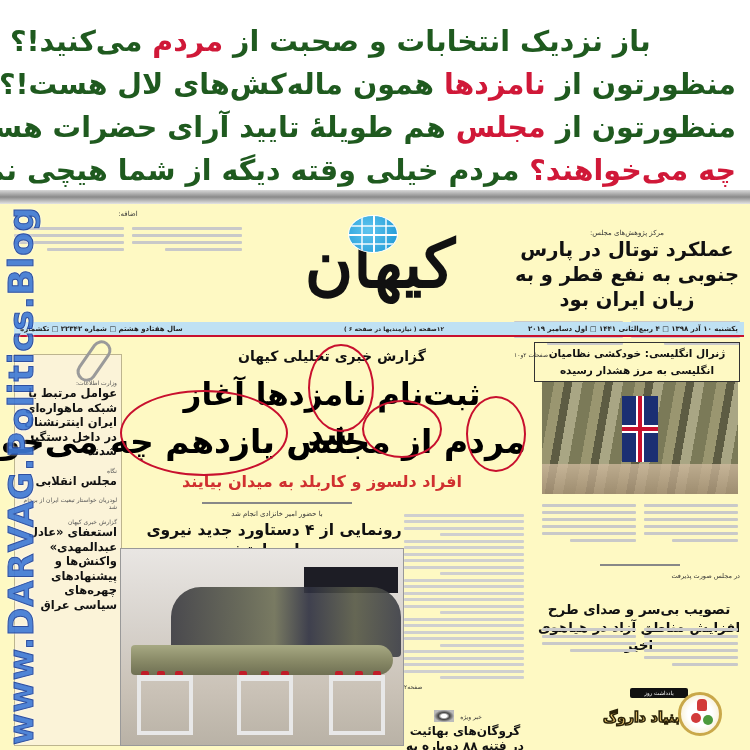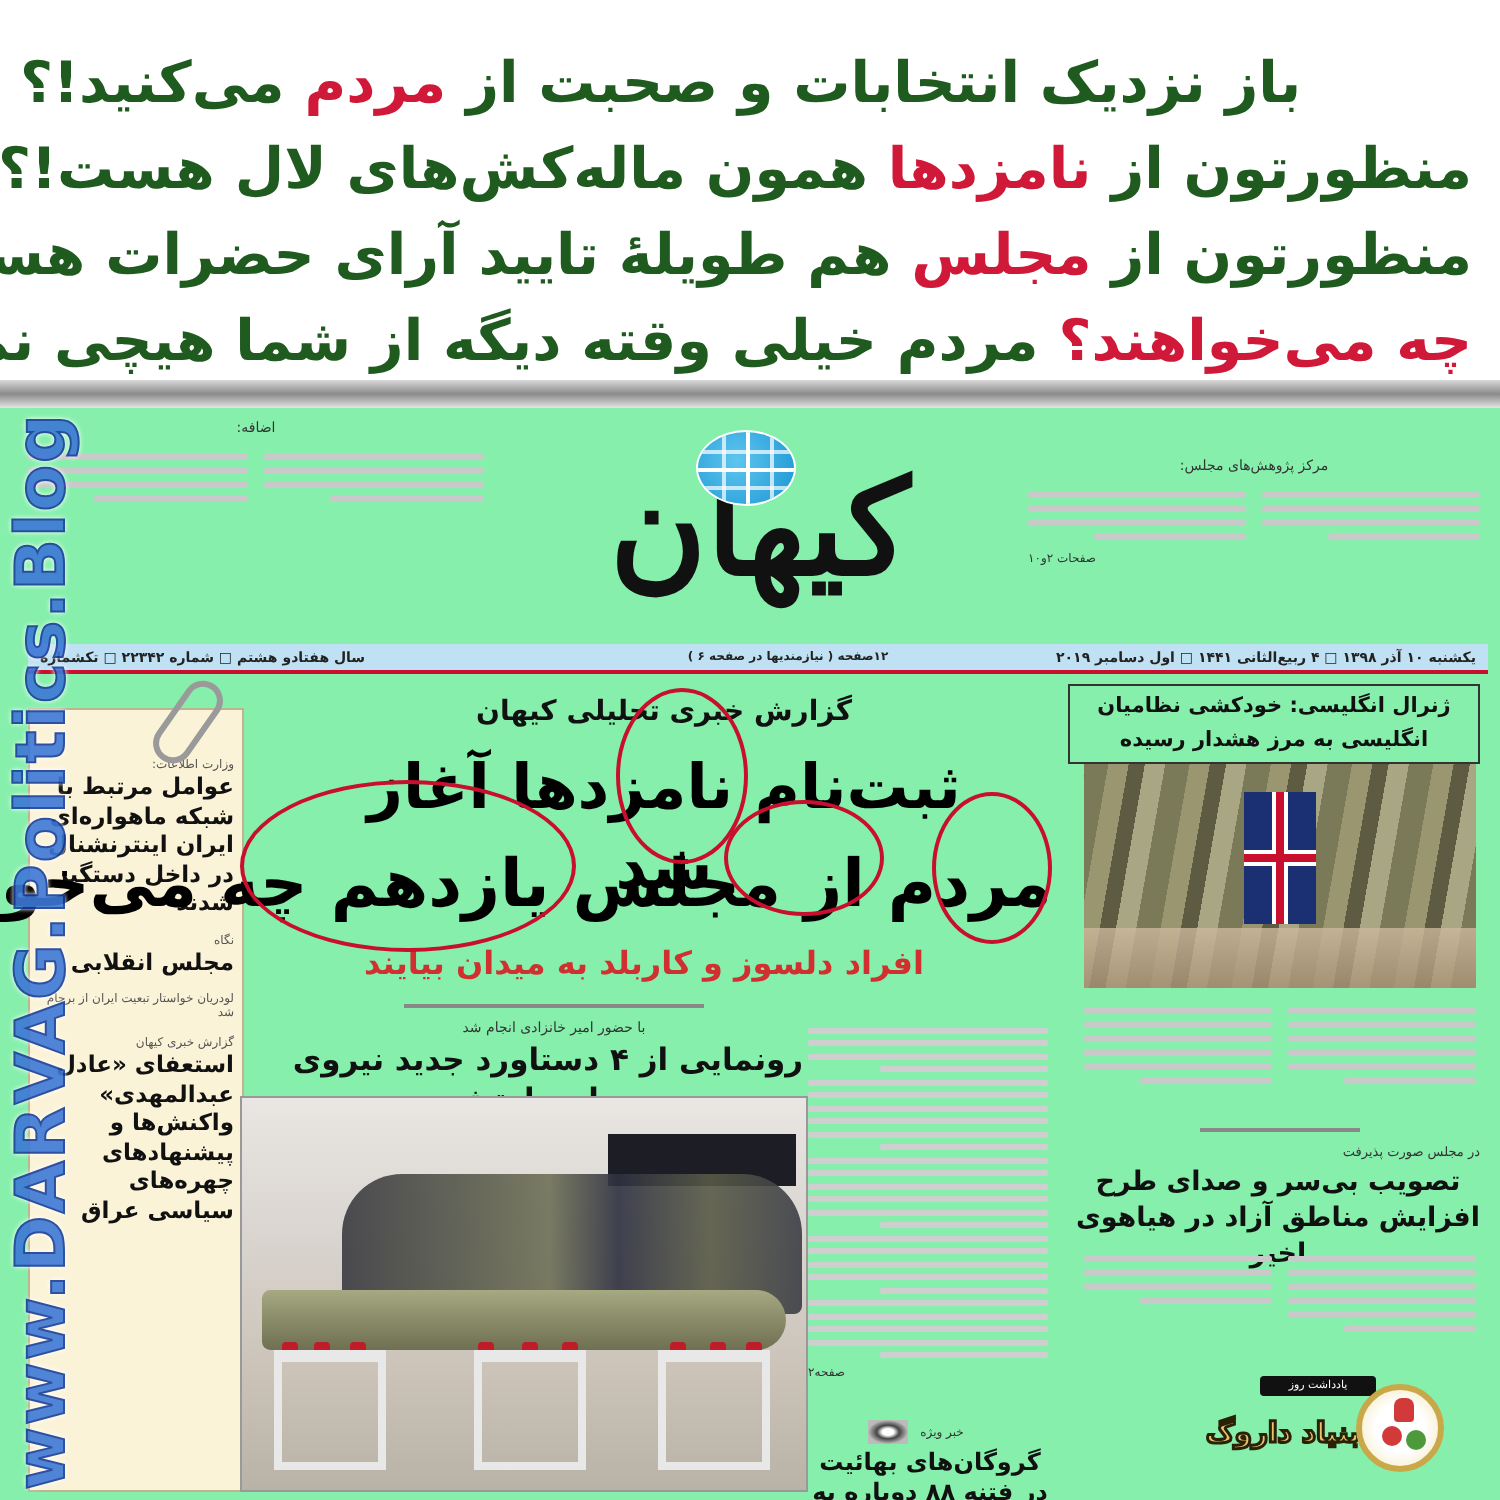--- a/index.html
+++ b/index.html
@@ -6,21 +6,21 @@
   html, body { width: 750px; height: 750px; overflow: hidden; background: #fff; }
   body { position: relative; font-family: "DejaVu Sans", sans-serif; direction: rtl; }
 
   
   .caption { position: absolute; left: 0; top: 0; width: 750px; height: 192px; background: #fff; padding: 20px 14px 0 10px; }
   .caption .line { font-family: "DejaVu Sans", sans-serif; font-weight: bold; font-size: 28.5px; line-height: 43px; color: #1f5a1f; white-space: nowrap; text-align: left; letter-spacing: -0.3px; }
   .caption .hl { color: #d01838; }
   .divider-shadow { position: absolute; left: 0; top: 190px; width: 750px; height: 14px; background: linear-gradient(#d8d8d8, #8a8a8a 50%, #e4e4e4); }
 
   
-  .paper { position: absolute; left: 0; top: 204px; width: 750px; height: 546px; background: #86efac; overflow: hidden; }
+  .paper { position: absolute; left: 0; top: 204px; width: 750px; height: 546px; background: #fef9c3; overflow: hidden; }
 
   .mast-left { position: absolute; left: 14px; top: 6px; width: 228px; text-align: center; }
   .mast-right { position: absolute; left: 514px; top: 6px; width: 226px; text-align: center; margin-top: 19px; }
   .kicker { font-size: 7px; color: #333; }
   .mast-head { font-weight: bold; font-size: 16.5px; line-height: 20px; color: #111; letter-spacing: -0.3px; }
   .mast-head.big { font-size: 19.5px; line-height: 25px; }
   .tiny-cols { display: flex; gap: 8px; margin-top: 5px; }
   .tiny-cols .tc { flex: 1; }
   .tline { height: 3px; background: #c9c9c9; margin: 4px 0; border-radius: 1px; }
   .tline.s { width: 70%; }
@@ -81,21 +81,21 @@
   .flag .w1, .flag .w2 { position: absolute; background: #fff; }
   .flag .w1 { left: 14px; top: 0; width: 8px; height: 100%; }
   .flag .w2 { left: 0; top: 29px; width: 100%; height: 8px; }
   .flag .r1, .flag .r2 { position: absolute; background: #c8102e; }
   .flag .r1 { left: 16px; top: 0; width: 4px; height: 100%; }
   .flag .r2 { left: 0; top: 31px; width: 100%; height: 4px; }
   .brit-cols { position: absolute; left: 12px; top: 162px; width: 196px; display: flex; gap: 8px; }
   .brit-cols .tc { flex: 1; }
   .rcol .rule { position: absolute; left: 70px; top: 226px; width: 80px; height: 2px; background: #888; }
   .free-kicker { position: absolute; left: 10px; top: 234px; width: 200px; text-align: right; font-size: 6.5px; color: #333; }
-  .free-head { position: absolute; left: 4px; top: 244px; width: 210px; text-align: center; font-weight: bold; font-size: 13.5px; line-height: 18px; color: #111; letter-spacing: -0.4px; }
+  .free-head { position: absolute; left: 4px; top: 262px; width: 210px; text-align: center; font-weight: bold; font-size: 13.5px; line-height: 18px; color: #111; letter-spacing: -0.4px; }
   .free-cols { position: absolute; left: 12px; top: 286px; width: 196px; display: flex; gap: 8px; }
   .free-cols .tc { flex: 1; }
   .note-badge { position: absolute; left: 100px; top: 350px; width: 58px; height: 10px; background: #111; color: #fff; font-size: 5.5px; text-align: center; line-height: 10px; border-radius: 2px; }
   .daruk { position: absolute; left: 540px; top: 700px; width: 180px; height: 34px; }
   .daruk-text { position: absolute; left: 0; top: 0; width: 140px; height: 34px; font-family: "DejaVu Sans", sans-serif; font-weight: bold; font-size: 14px; line-height: 34px; color: #e6c26a; -webkit-text-stroke: 1.5px #2a2208; }
   .daruk-emblem { position: absolute; left: 138px; top: -8px; width: 44px; height: 44px; border-radius: 50%; border: 3px solid #c9a84a; background: radial-gradient(#fff 45%, #f4e6b8); }
   .daruk-emblem .dot1 { position: absolute; left: 10px; top: 18px; width: 10px; height: 10px; border-radius: 50%; background: #d23a3a; }
   .daruk-emblem .dot2 { position: absolute; left: 22px; top: 20px; width: 10px; height: 10px; border-radius: 50%; background: #4c9a3c; }
   .daruk-emblem .dot3 { position: absolute; left: 16px; top: 4px; width: 10px; height: 12px; background: #d23a3a; border-radius: 4px 4px 2px 2px; }
 </style>
@@ -137,20 +137,21 @@
     <div class="gv" style="left:24px"></div>
       <div class="gv" style="left:12px;opacity:.7"></div>
       <div class="gv" style="left:36px;opacity:.7"></div>
     <div class="gh" style="top:18px"></div>
       <div class="gh" style="top:9px;opacity:.7"></div>
       <div class="gh" style="top:27px;opacity:.7"></div>
   </div>
 
   <div class="mast-right">
     <div class="kicker">مرکز پژوهش‌های مجلس:</div>
+    <div class="mast-head big">عملکرد توتال در پارس جنوبی به نفع قطر و به زیان ایران بود</div>
     <div class="tiny-cols">
       <div class="tc">
           <div class="tline"></div>
           <div class="tline"></div>
           <div class="tline"></div>
           <div class="tline s"></div>
         </div>
       <div class="tc">
           <div class="tline"></div>
           <div class="tline"></div>

